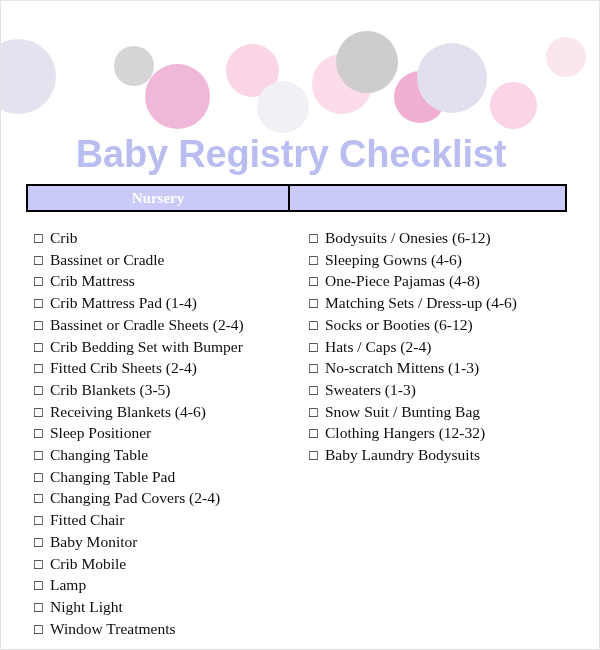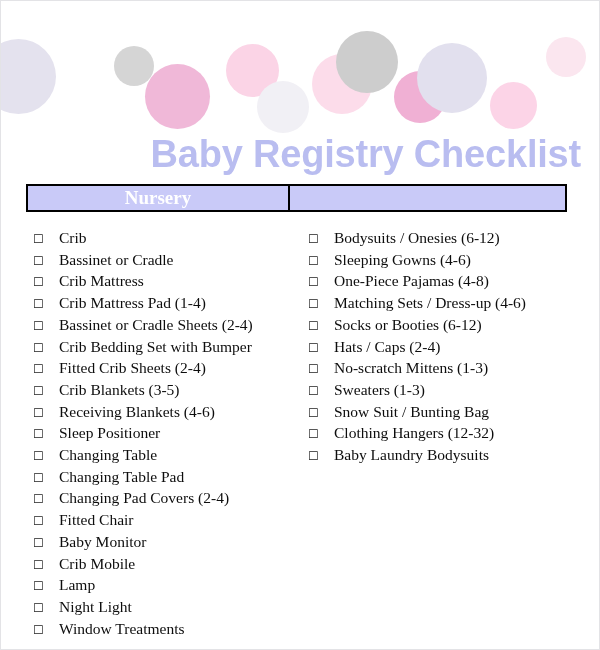--- a/index.html
+++ b/index.html
@@ -34,21 +34,21 @@
     position: absolute;
     border-radius: 50%;
   }
 
   
   #title {
     position: absolute;
     left: 0;
     top: 131px;
     width: 580px;
-    text-align: right;
+    text-align: center;
     font-family: "Liberation Sans", sans-serif;
     font-weight: bold;
     font-size: 38px;
     line-height: 44px;
     letter-spacing: -0.2px;
     color: #b9bdf0;
     white-space: nowrap;
   }
 
   
@@ -62,21 +62,21 @@
     box-sizing: border-box;
     display: flex;
     background: #c9caf8;
   }
   .hdr-cell {
     display: flex;
     align-items: center;
     justify-content: center;
     font-family: "Liberation Serif", serif;
     font-weight: bold;
-    font-size: 19px;
+    font-size: 15px;
     color: #ffffff;
     box-sizing: border-box;
     height: 100%;
   }
   #hdr-nursery {
     width: 262px;
     border-right: 2px solid #000000;
   }
   #hdr-layette {
     flex: 1 1 auto;
@@ -114,21 +114,20 @@
   .cb {
     font-family: "DejaVu Sans", sans-serif;
     font-size: 12px;
     line-height: 20.7px;
     color: #1a1a1a;
     width: 17px;
     flex: 0 0 17px;
   }
   .itxt {
     flex: 0 1 auto;
-    margin-left: 9px;
   }
 </style>
 </head>
 <body>
 
 <div id="page">
 
   <div id="deco">
       <div class="bubble" style="left: -20px; top: 38px; width: 75px; height: 75px; background: rgb(228, 226, 238);"></div>
       <div class="bubble" style="left: 113px; top: 45px; width: 40px; height: 40px; background: rgb(213, 213, 213);"></div>

